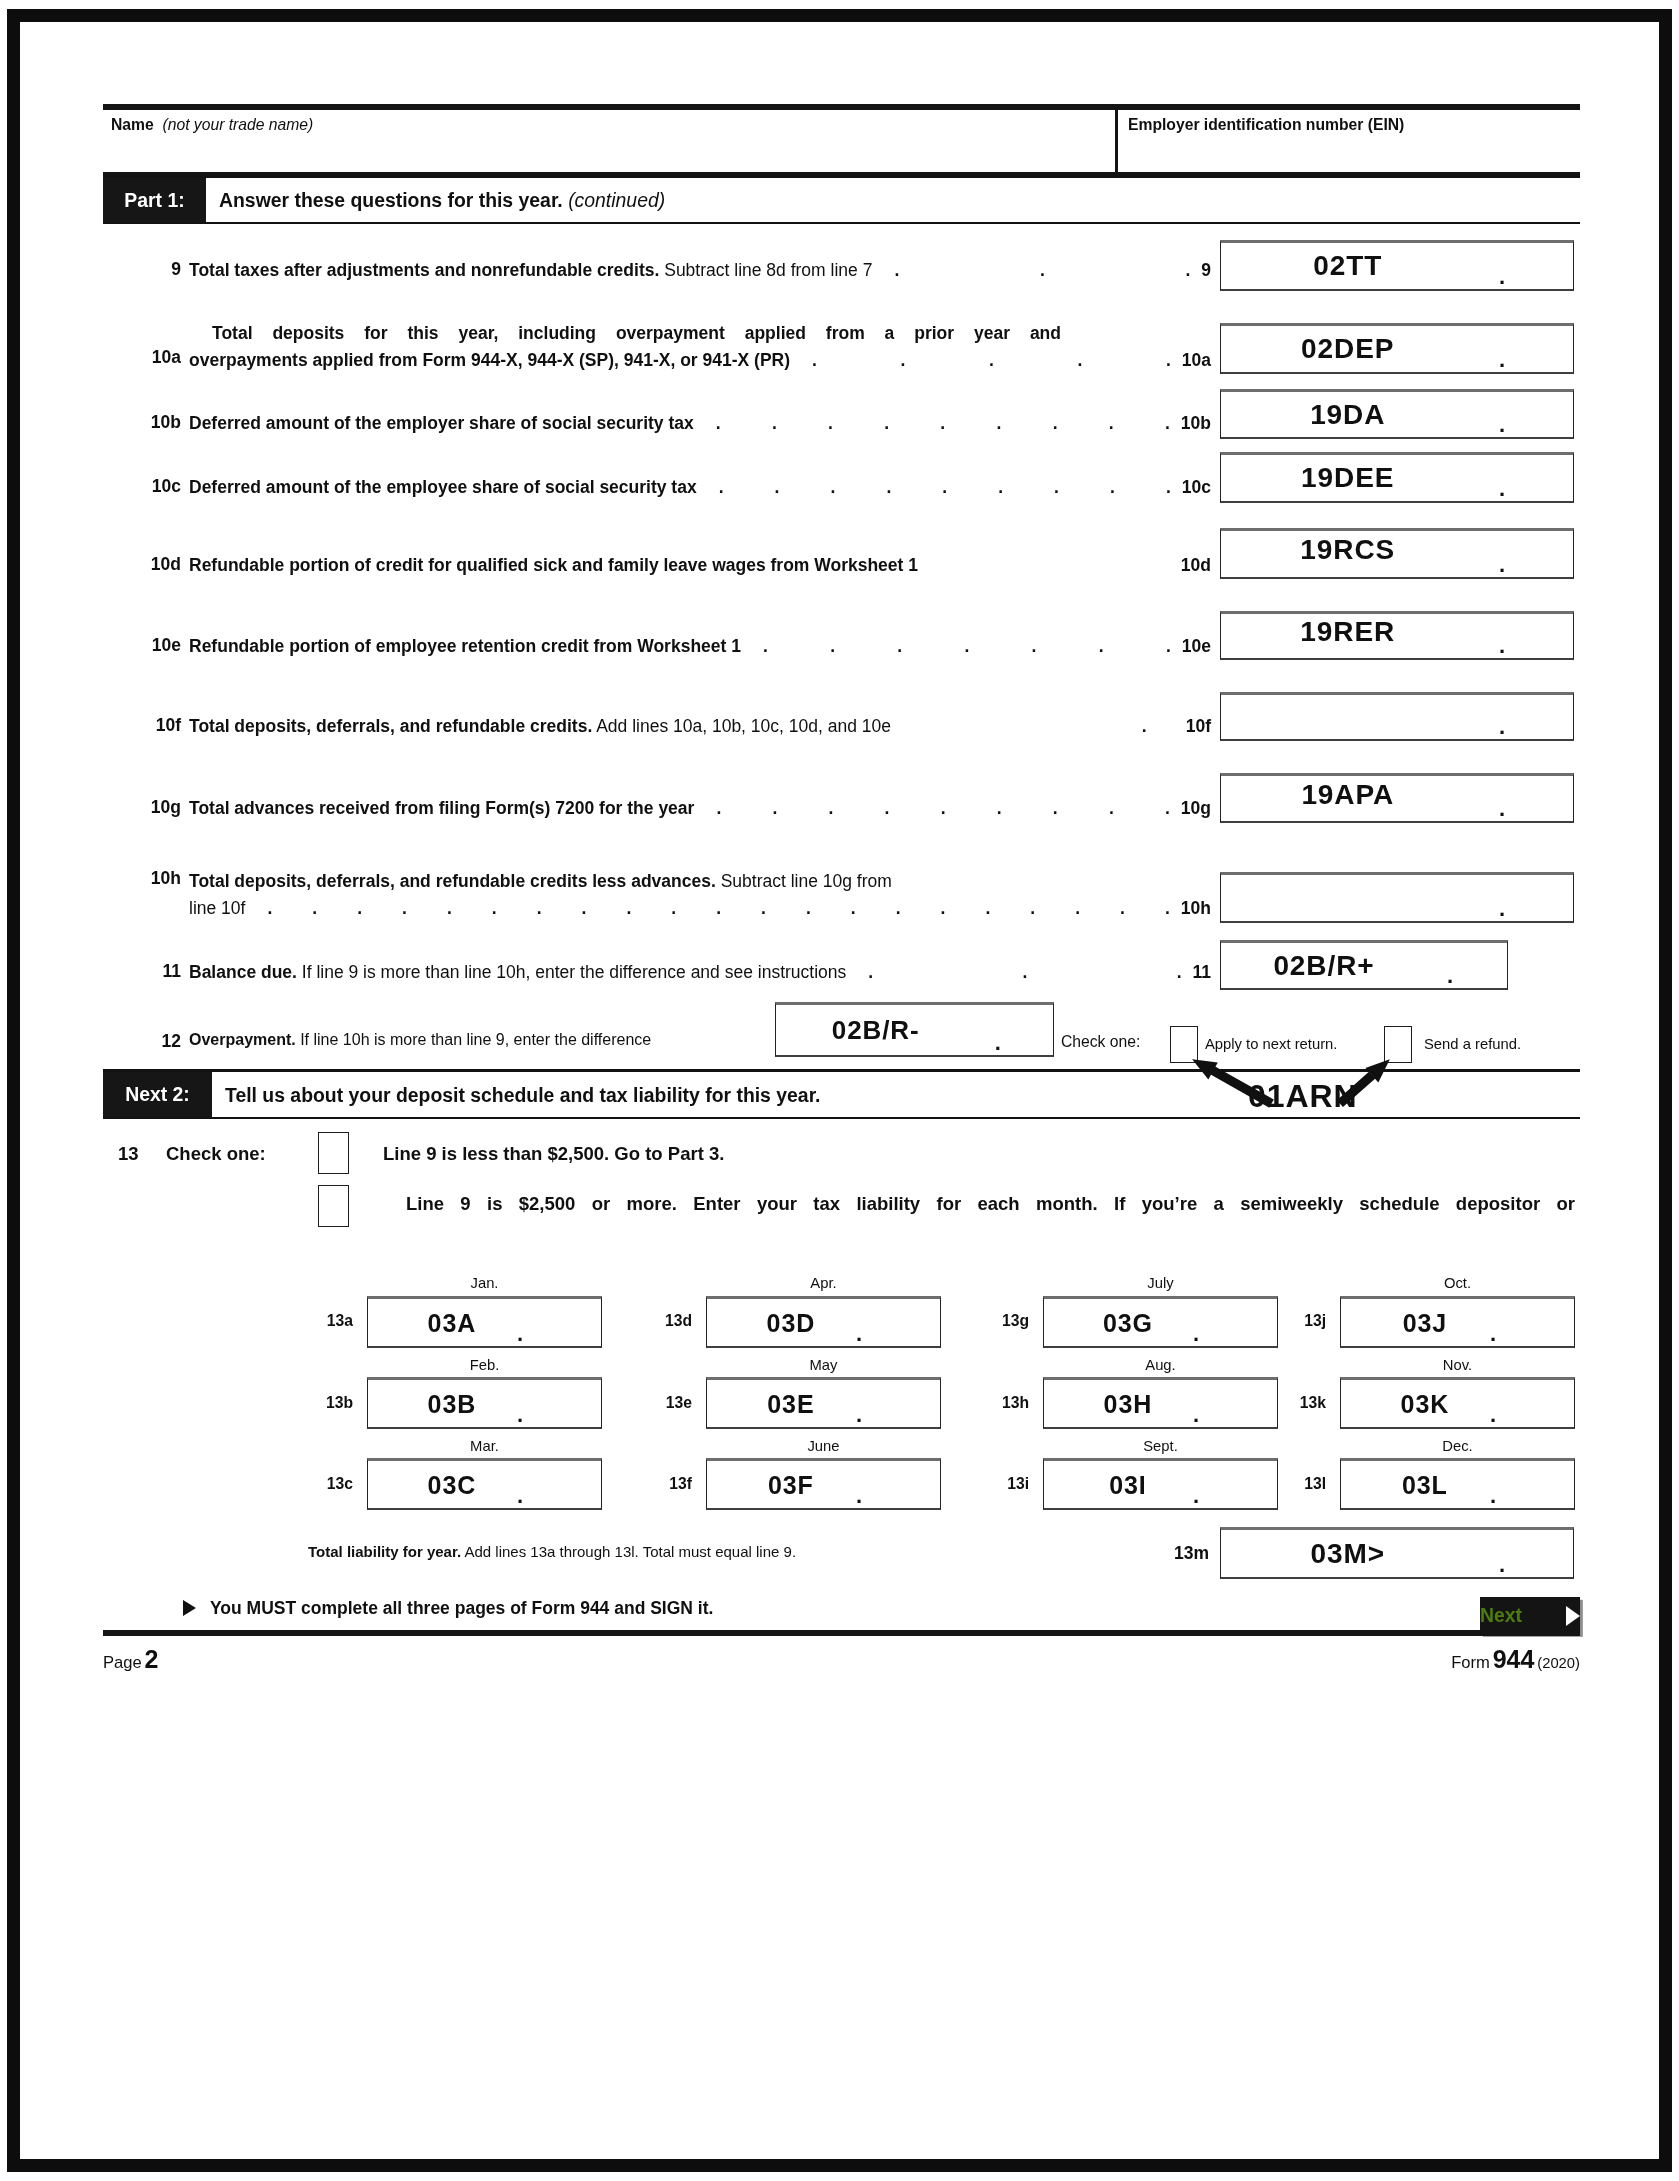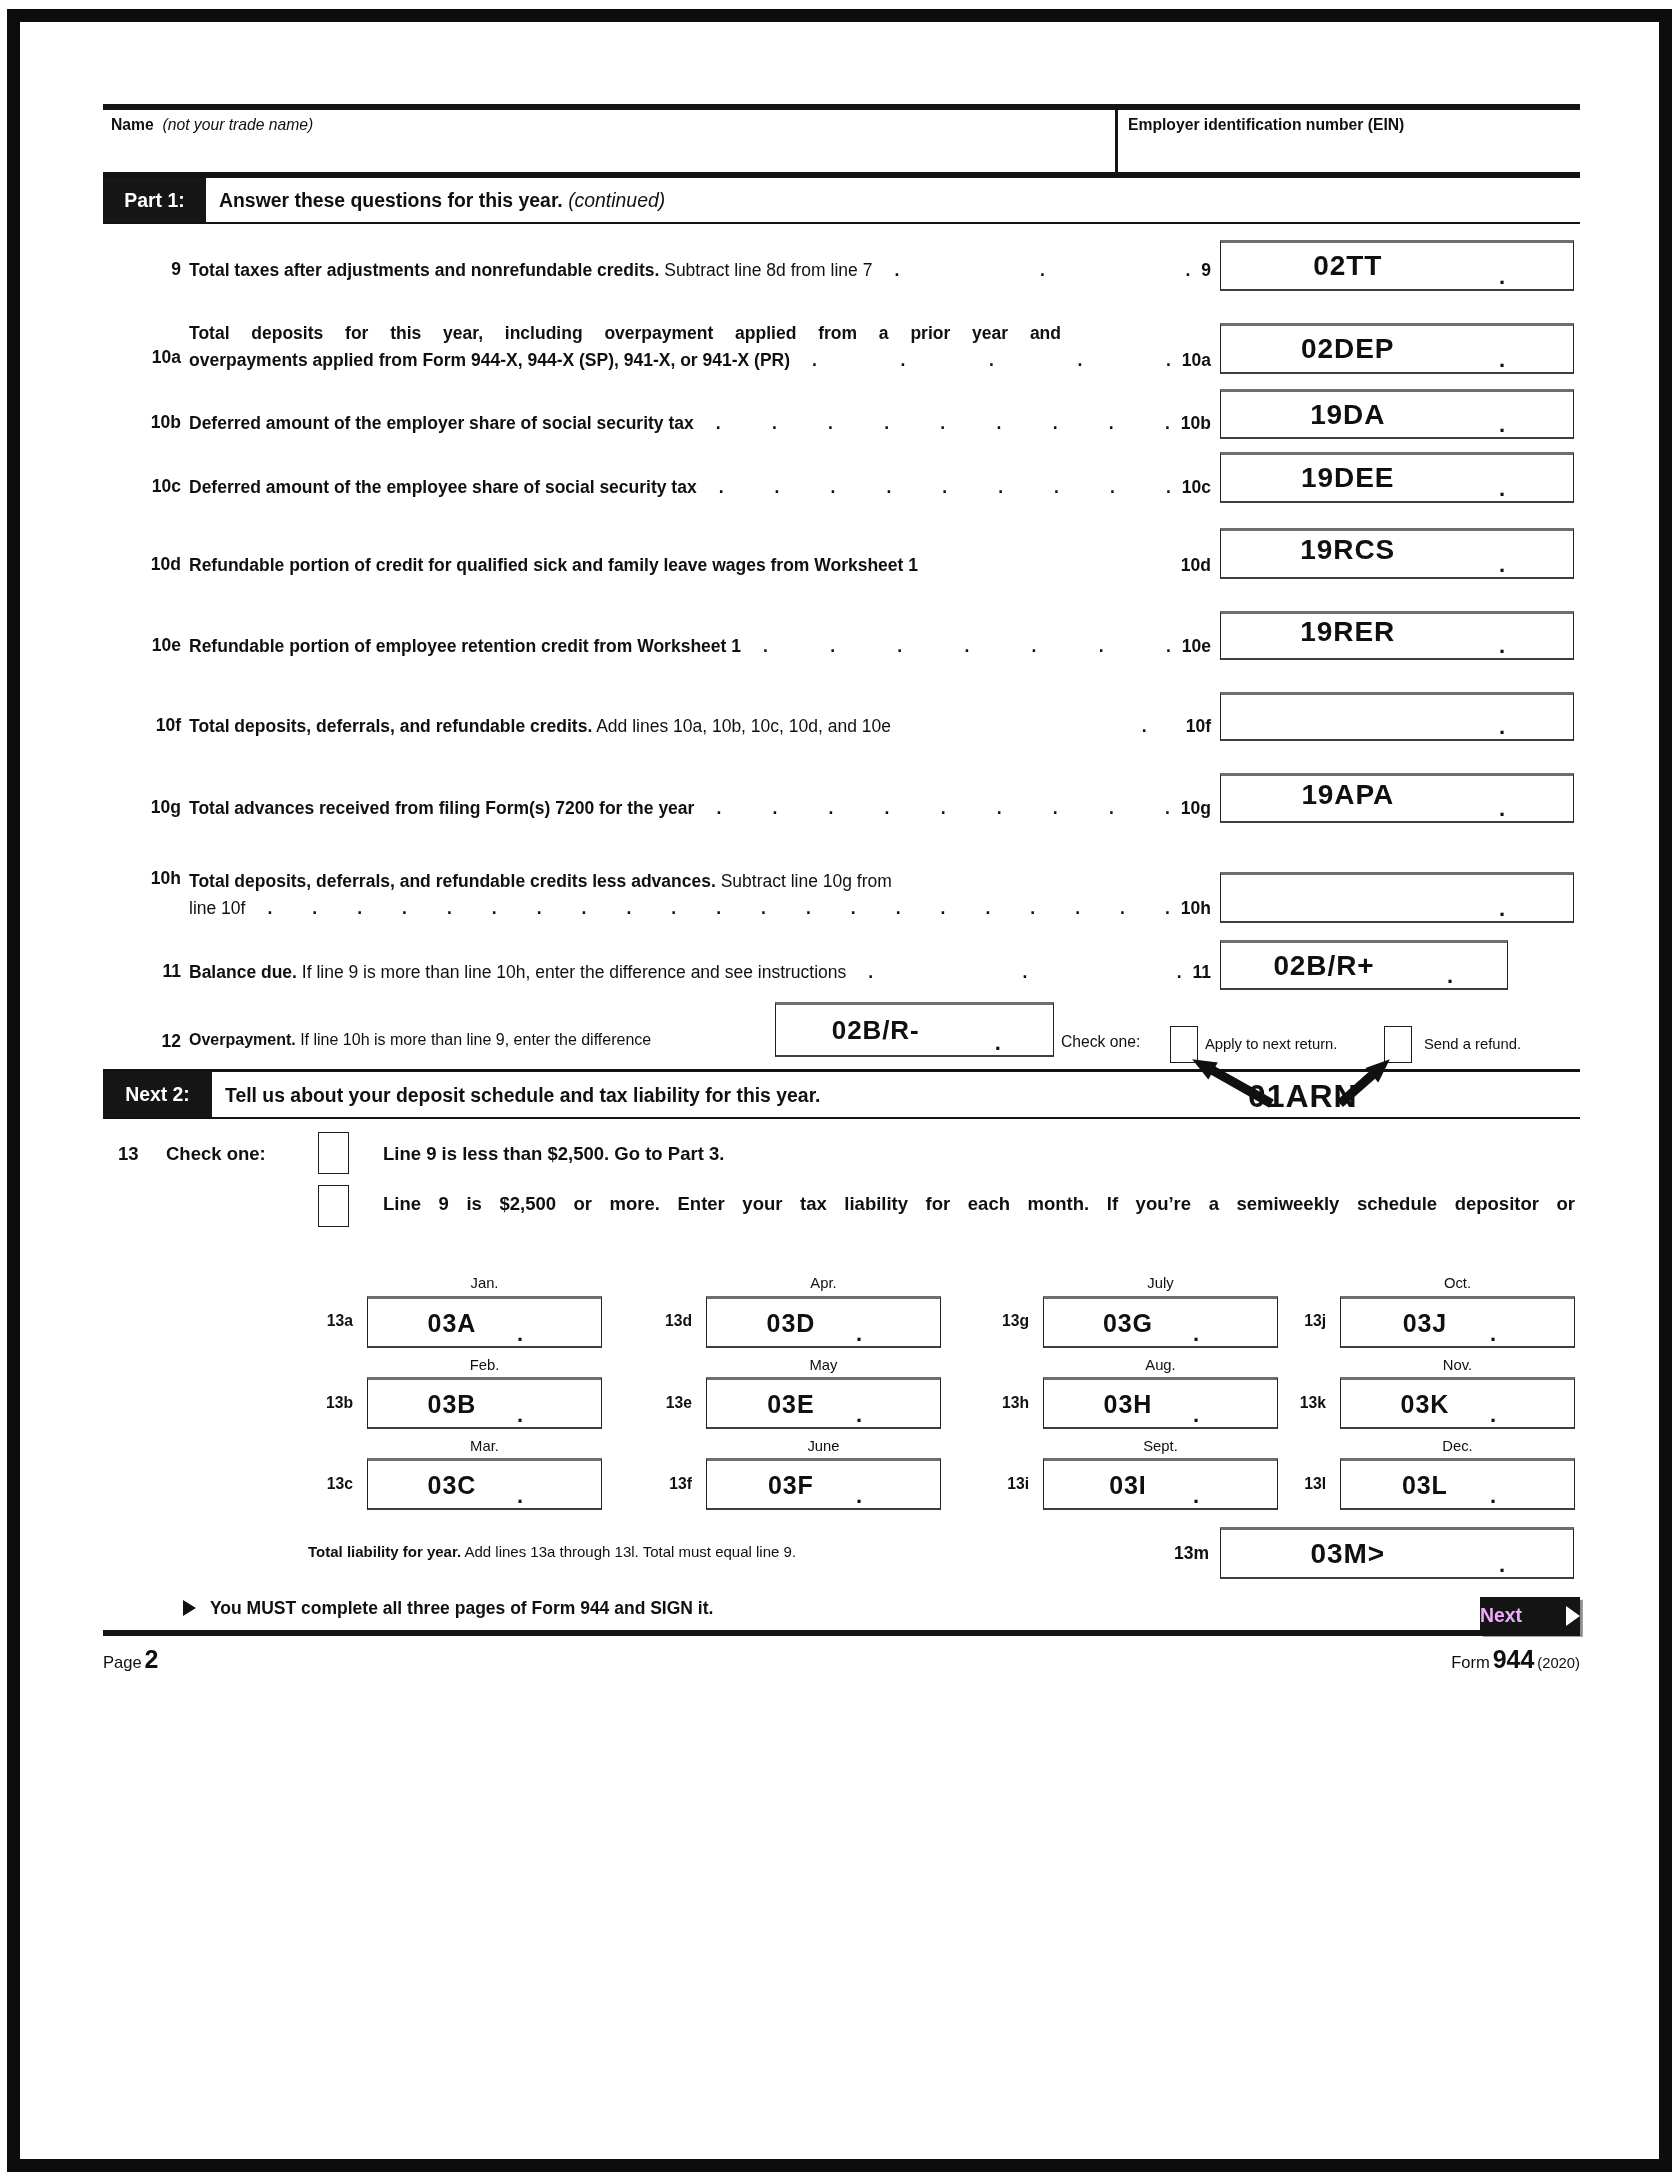--- a/index.html
+++ b/index.html
@@ -20,41 +20,41 @@
   .row{position:absolute;left:189px;width:1022px;display:flex;align-items:baseline;
        font-size:17.5px;line-height:22px;}
   .lead{font-weight:bold;white-space:pre;}
   .rest{white-space:pre;}
   .leader{flex:1 1 auto;overflow:hidden;padding-left:22px;text-align:justify;
           text-align-last:justify;font-weight:bold;white-space:normal;}
   .leader.right{text-align-last:right;padding-right:28px;}
   .ref{font-weight:bold;padding-left:11px;white-space:pre;}
   .num{position:absolute;left:103px;width:78px;text-align:right;font-weight:bold;font-size:17.5px;}
   .twoline{position:absolute;left:189px;width:1022px;font-size:17.5px;line-height:27px;}
-  .jline{display:block;text-align:justify;text-align-last:justify;}
+  .jline{display:block;text-align:justify;text-align-last:justify;margin-left:23px;}
   .fline{display:flex;align-items:baseline;}
   
   .partbar{position:absolute;left:103px;width:1477px;box-sizing:border-box;background:#fff;
            border-top:3.7px solid #121212;border-bottom:2.8px solid #121212;}
   .parttag{position:absolute;left:0;top:0;height:100%;background:#161616;color:#fff;
            font-weight:bold;font-size:19.4px;display:flex;align-items:center;justify-content:center;}
   .parttitle{position:absolute;top:50%;transform:translateY(-50%);font-weight:bold;
              font-size:19.4px;white-space:pre;}
   .cont{font-weight:normal;font-style:italic;}
   
   .cb{position:absolute;background:#fff;border:1.8px solid #1d1d1d;box-sizing:border-box;}
   .lbl{position:absolute;white-space:pre;}
   .optline{position:absolute;font-weight:bold;font-size:18.5px;white-space:pre;}
   .optblock{position:absolute;font-weight:bold;font-size:18.5px;line-height:30px;}
   .monthlabel{position:absolute;width:235px;text-align:center;font-size:14.8px;}
   .cellref{position:absolute;width:55px;text-align:right;font-weight:bold;font-size:15.7px;}
   .annot{position:absolute;font-weight:bold;font-size:32px;letter-spacing:0.9px;z-index:6;}
   .arrows{position:absolute;z-index:5;}
   
-  .nextbtn{position:absolute;background:#141414;color:#f0abfc;display:flex;align-items:center;
+  .nextbtn{position:absolute;background:#141414;color:#4d7c0f;display:flex;align-items:center;
            justify-content:space-between;gap:22px;font-weight:bold;font-size:19.4px;box-shadow:2.8px 2.8px 0 #8d8d8d;}
   .nextsq{width:10px;height:10px;background:#fff;display:inline-block;}
   .nexttri{width:0;height:0;border-top:10px solid transparent;border-bottom:10px solid transparent;
            border-left:14.8px solid #fff;display:inline-block;}
   .marker{position:absolute;width:0;height:0;border-top:8.3px solid transparent;
           border-bottom:8.3px solid transparent;border-left:13px solid #111;}
   .foot{position:absolute;display:flex;align-items:baseline;font-size:16.6px;}
   .bignum{font-weight:bold;font-size:25px;padding:0 2.8px;}
   .smallyr{font-size:14.8px;}
 </style>

